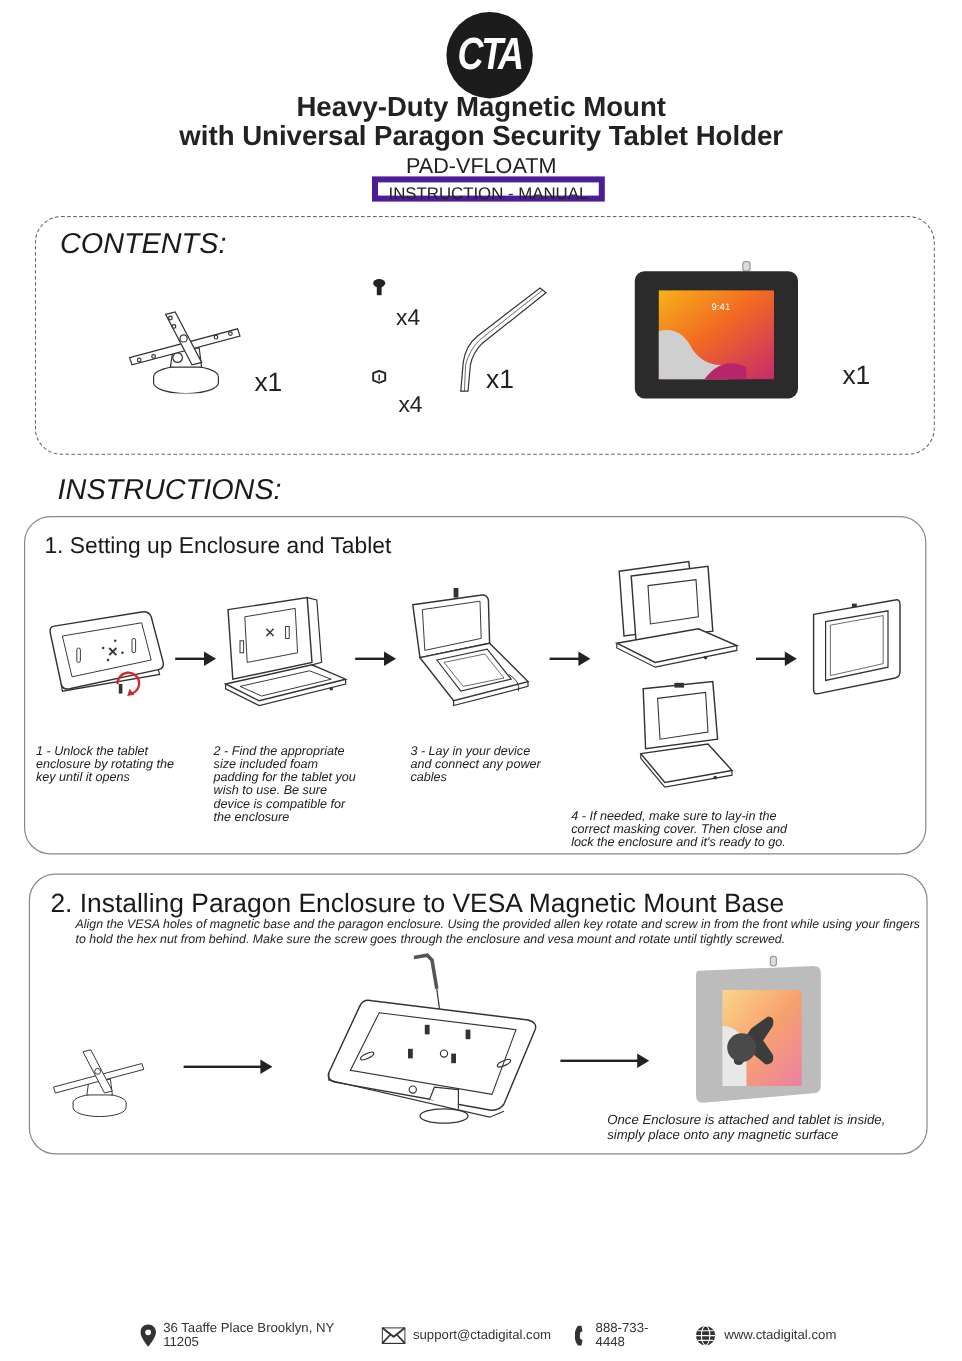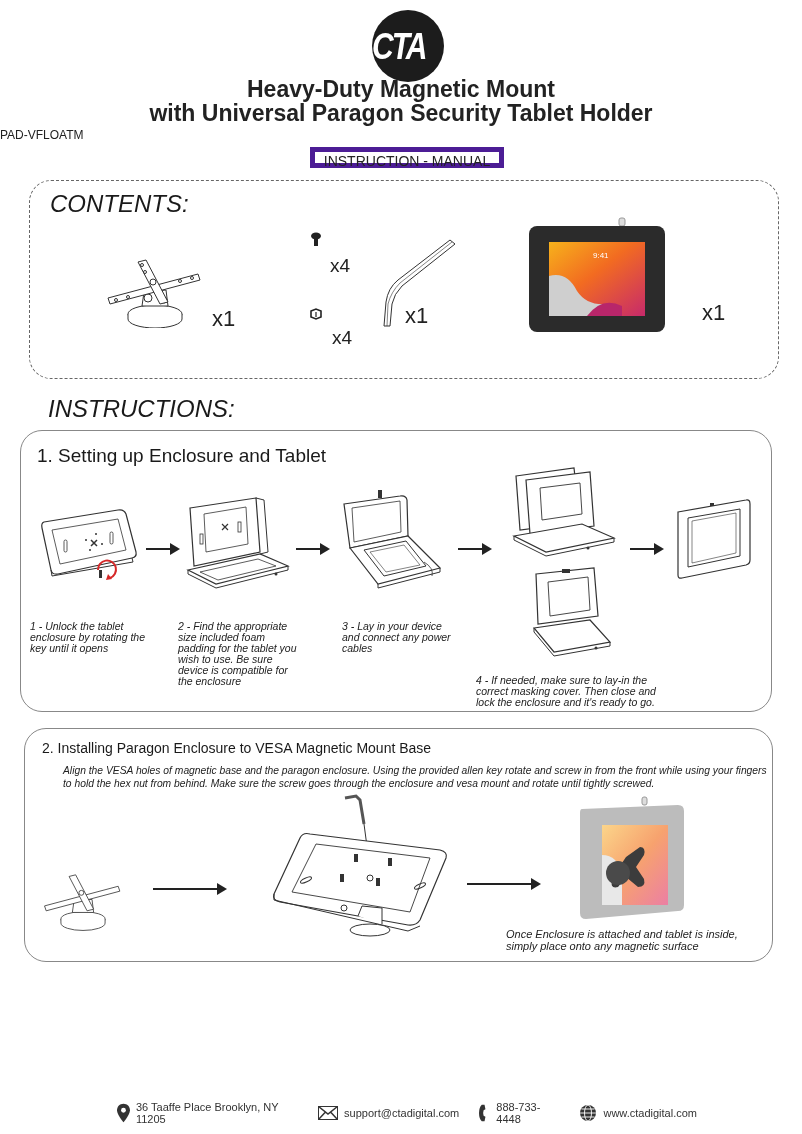--- a/index.html
+++ b/index.html
@@ -1,42 +1,42 @@
 <!DOCTYPE html>
 <html><head>
 <meta charset="utf-8">
 <style>
   * { box-sizing: border-box; margin: 0; padding: 0; }
   html, body { width: 802px; height: 1134px; background: #ffffff; overflow: hidden; }
   body { position: relative; font-family: "Liberation Sans", "DejaVu Sans", sans-serif; color: #1a1a1a; }
 
-  .logo { position: absolute; left: 372px; top: 10px; width: 72px; height: 72px; border-radius: 50%; background: #1c1c1c; display: flex; align-items: center; justify-content: flex-start; }
+  .logo { position: absolute; left: 372px; top: 10px; width: 72px; height: 72px; border-radius: 50%; background: #1c1c1c; display: flex; align-items: center; justify-content: center; }
   .logo-text { color: #fff; font-weight: 700; font-style: italic; font-size: 30px; letter-spacing: -2px; transform: scaleY(1.25); font-family: "Liberation Sans", sans-serif; }
 
   .title { position: absolute; left: 0; width: 802px; text-align: center; font-weight: 700; font-size: 23px; color: #222; }
   .title.l1 { top: 76px; }
   .title.l2 { top: 100px; }
-  .model { position: absolute; top: 128px; left: 0; width: 802px; font-size: 12px; color: #222; }
+  .model { position: absolute; top: 128px; left: 0; width: 802px; text-align: center; font-size: 18px; color: #222; }
   .manual-box { position: absolute; top: 147px; left: 310px; width: 194px; height: 21px; border: 5px solid #4c1d95; text-align: center; font-size: 14px; line-height: 19px; color: #222; }
 
   .contents-box { position: absolute; left: 29px; top: 180px; width: 750px; height: 199px; border: 1.5px dashed #666; border-radius: 22px; }
   .section-heading { position: absolute; font-style: italic; font-size: 24px; color: #1a1a1a; }
   .contents-heading { left: 50px; top: 190px; }
   .instructions-heading { left: 48px; top: 395px; }
 
   .qty { position: absolute; font-size: 22px; color: #222; }
   .qty.small { font-size: 19px; margin-top: 24px; }
 
   .step-box { position: absolute; border: 1.2px solid #888; border-radius: 22px; }
   .step1-box { left: 20px; top: 430px; width: 752px; height: 282px; }
   .step2-box { left: 24px; top: 728px; width: 749px; height: 234px; }
 
   .step-title { position: absolute; font-size: 19px; color: #1a1a1a; }
   .step1-title { left: 37px; top: 445px; }
-  .step2-title { left: 42px; top: 740px; font-size: 14px; }
+  .step2-title { left: 42px; top: 740px; font-size: 22px; }
 
   .step-desc { position: absolute; font-style: italic; font-size: 10.5px; line-height: 11px; color: #222; }
   .step2-desc { position: absolute; left: 63px; top: 764px; width: 705px; font-style: italic; font-size: 10.3px; line-height: 13px; color: #222; }
 
   .arrow { position: absolute; height: 2px; background: #222; }
   .arrow::after { content: ""; position: absolute; right: -2px; top: -5px; border-left: 10px solid #222; border-top: 6px solid transparent; border-bottom: 6px solid transparent; }
 
   .illus { position: absolute; }
 
   .footer { position: absolute; top: 1101px; left: 117px; width: 600px; height: 24px; display: flex; align-items: center; font-size: 11px; color: #333; }

